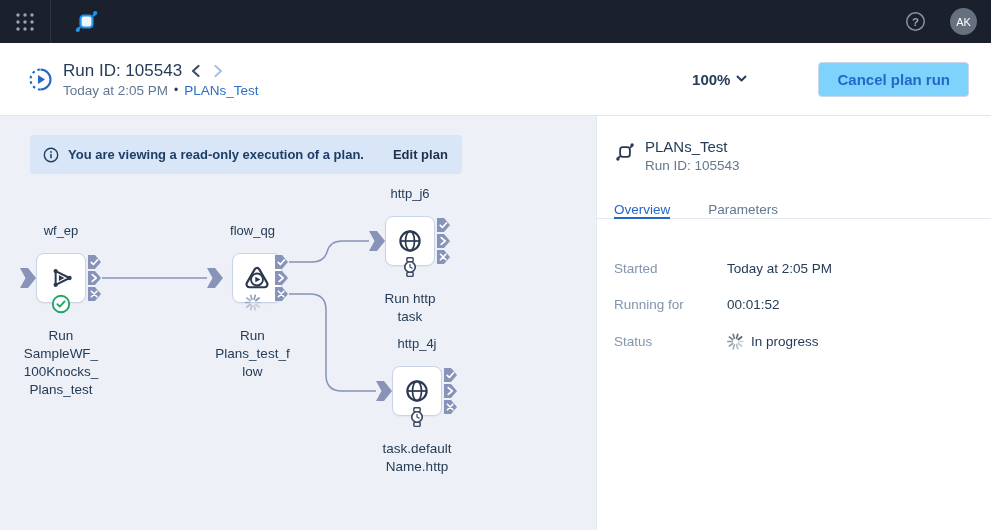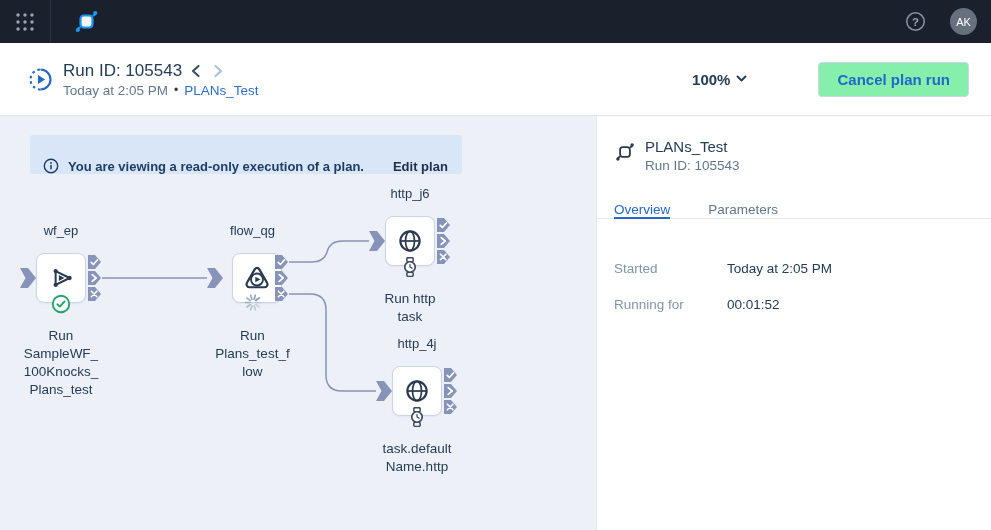--- a/index.html
+++ b/index.html
@@ -24,30 +24,30 @@
   .title-row { display:flex; align-items:center; gap:6px; }
   .page-title { font-size:17px; color:#243c57; }
   .chev-btn { display:flex; align-items:center; cursor:pointer; padding:1px; }
   .subtitle-row { font-size:13.5px; display:flex; align-items:center; gap:6px; }
   .subtitle-time { color:#62788f; }
   .subtitle-sep { color:#243c57; font-size:12px; }
   .subtitle-link { color:#2a6fc9; cursor:pointer; }
   .header-spacer { flex:1; }
   .zoom-control { display:flex; align-items:center; gap:5px; font-size:15px; font-weight:600;
                   color:#243c57; margin-right:70px; cursor:pointer; }
-  .cancel-btn { background:#86efac; border:1px solid #cbd6ea; border-radius:4px; color:#2368c9;
+  .cancel-btn { background:#7dd3fc; border:1px solid #cbd6ea; border-radius:4px; color:#2368c9;
                 font-size:15px; font-weight:600; padding:8px 18px; cursor:pointer;
                 font-family:"Liberation Sans", sans-serif; }
 
   
   .main { display:flex; height:414px; }
   .canvas { position:relative; width:596px; background:#eef0f7; overflow:hidden; }
 
   
-  .banner { position:absolute; left:30px; top:19px; height:39px; display:flex; align-items:flex-end;
+  .banner { position:absolute; left:30px; top:19px; height:39px; display:flex; align-items:center;
             background:#d9e6f7; border-radius:3px; }
   .banner-msg { display:flex; align-items:center; gap:9px; padding:0 14px 0 13px; }
   .banner-text { font-size:13px; font-weight:600; color:#1e3e66; }
   .banner-sep { width:1px; background:#b7c9e2; }
   .banner-action { display:flex; align-items:center; padding:0 14px; font-size:13px; font-weight:600;
                    color:#22304a; cursor:pointer; }
 
   
   .edges { position:absolute; left:0; top:0; z-index:0; }
   .node { position:absolute; z-index:1; }
@@ -406,15 +406,35 @@
           <span class="row-value">
             <span>Today at 2:05 PM</span>
           </span>
         </div>
         <div class="row">
           <span class="row-label">Running for</span>
           <span class="row-value">
             <span>00:01:52</span>
           </span>
         </div>
+        <div class="row">
+          <span class="row-label">Status</span>
+          <span class="row-value">
+            <span style="display: flex;">
+              <svg width="17" height="17" viewBox="0 0 17 17">
+                <line x1="11.9" y1="8.5" x2="16.1" y2="8.5" stroke="#4a5568" stroke-width="1.7" stroke-linecap="round" opacity="0.25"></line>
+                <line x1="11.3" y1="10.5" x2="14.6" y2="13.0" stroke="#4a5568" stroke-width="1.7" stroke-linecap="round" opacity="0.33"></line>
+                <line x1="9.6" y1="11.7" x2="10.8" y2="15.7" stroke="#4a5568" stroke-width="1.7" stroke-linecap="round" opacity="0.40"></line>
+                <line x1="7.4" y1="11.7" x2="6.2" y2="15.7" stroke="#4a5568" stroke-width="1.7" stroke-linecap="round" opacity="0.47"></line>
+                <line x1="5.7" y1="10.5" x2="2.4" y2="13.0" stroke="#4a5568" stroke-width="1.7" stroke-linecap="round" opacity="0.55"></line>
+                <line x1="5.1" y1="8.5" x2="0.9" y2="8.5" stroke="#4a5568" stroke-width="1.7" stroke-linecap="round" opacity="0.63"></line>
+                <line x1="5.7" y1="6.5" x2="2.4" y2="4.0" stroke="#4a5568" stroke-width="1.7" stroke-linecap="round" opacity="0.70"></line>
+                <line x1="7.4" y1="5.3" x2="6.2" y2="1.3" stroke="#4a5568" stroke-width="1.7" stroke-linecap="round" opacity="0.78"></line>
+                <line x1="9.6" y1="5.3" x2="10.8" y2="1.3" stroke="#4a5568" stroke-width="1.7" stroke-linecap="round" opacity="0.85"></line>
+                <line x1="11.3" y1="6.5" x2="14.6" y2="4.0" stroke="#4a5568" stroke-width="1.7" stroke-linecap="round" opacity="0.92"></line>
+              </svg>
+            </span>
+            <span>In progress</span>
+          </span>
+        </div>
       </div>
   </div>
 </div>
 
 </body></html>

